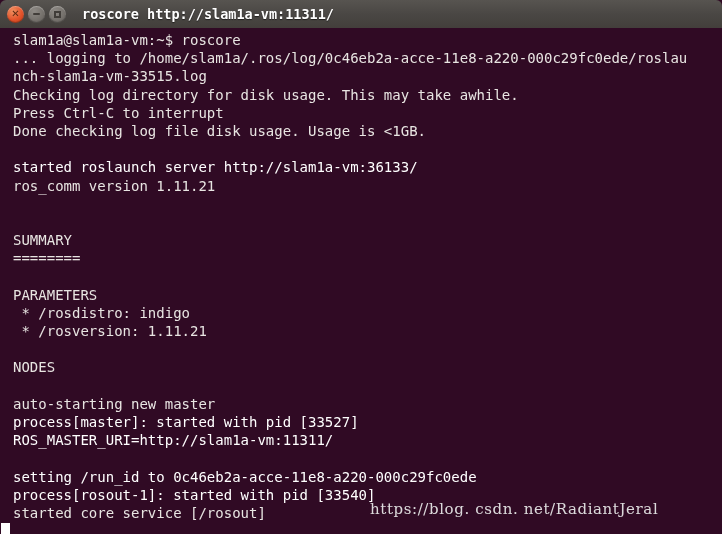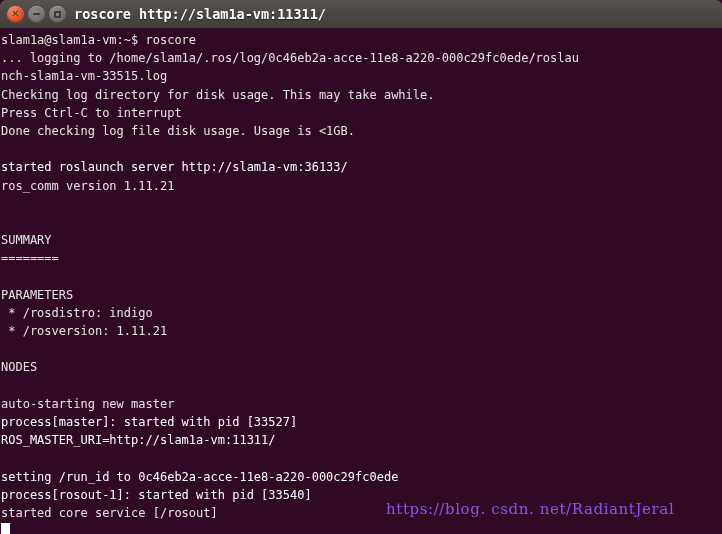--- a/index.html
+++ b/index.html
@@ -75,46 +75,47 @@
     background: #413d39;
     border-radius: 1px;
   }
   .wbtn .sq {
     width: 7px;
     height: 7px;
     border: 2px solid #413d39;
     box-sizing: border-box;
   }
   #title-text {
-    margin-left: 8px;
+    margin-left: 16px;
     color: #ffffff;
     font-family: "DejaVu Sans Mono", monospace;
     font-size: 13.5px;
     font-weight: bold;
     letter-spacing: 0px;
     white-space: nowrap;
     text-shadow: 0 1px 1px rgba(0,0,0,0.55);
   }
 
   
   #terminal {
     position: relative;
     height: 506px;
     background: #300a24;
     padding: 3px 0 0 1px;
     box-sizing: border-box;
     overflow: hidden;
   }
   #term-lines {
     font-family: "DejaVu Sans Mono", monospace;
-    font-size: 12px;
+    font-size: 14px;
     line-height: 18.2px;
     color: #e8e5e2;
     white-space: pre;
     letter-spacing: 0px;
+    padding-left: 12px;
   }
   .line {
     white-space: pre;
     height: 18.2px;
   }
   .line.bold {
     font-weight: normal;
     color: #ffffff;
   }
   .line.blank {
@@ -131,23 +132,23 @@
     width: 9px;
     height: 15px;
     background: #ffffff;
     vertical-align: top;
     margin-top: 1px;
   }
 
   
   #watermark {
     position: absolute;
-    left: 386px;
+    left: 370px;
     top: 500px;
-    color: #8b5cf6;
+    color: #e5e5e5;
     font-family: "DejaVu Serif", serif;
     font-size: 15px;
     letter-spacing: 0.6px;
     white-space: nowrap;
     pointer-events: none;
     opacity: 0.95;
   }
 </style>
 </head>
 <body>

